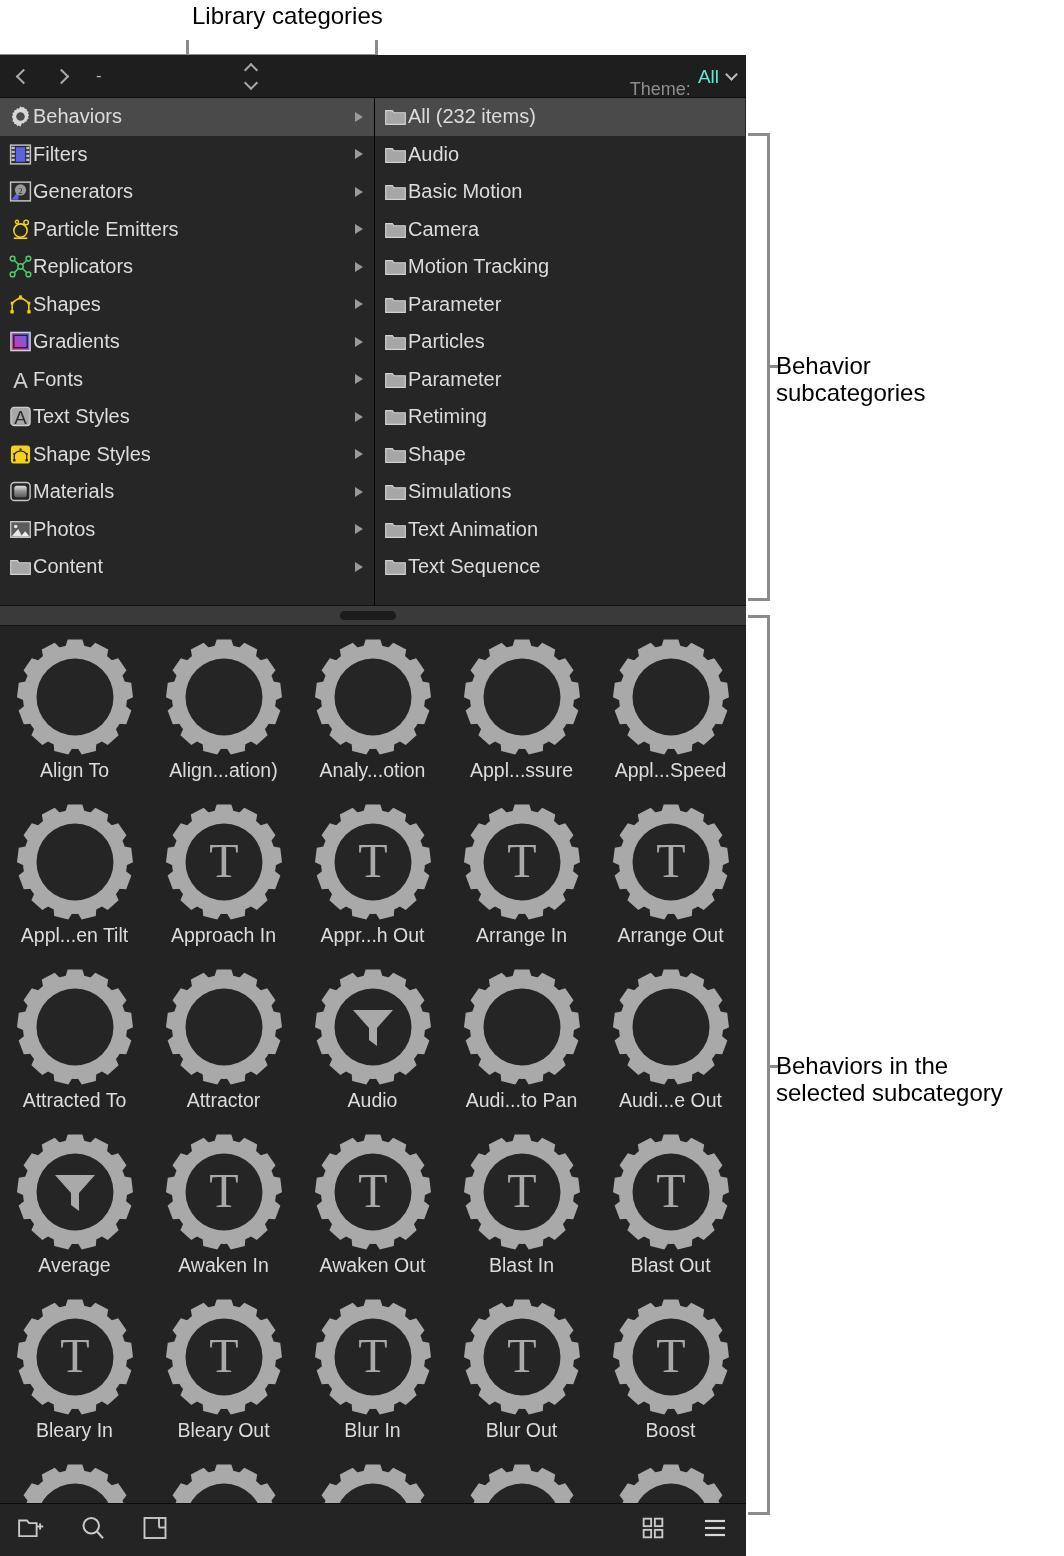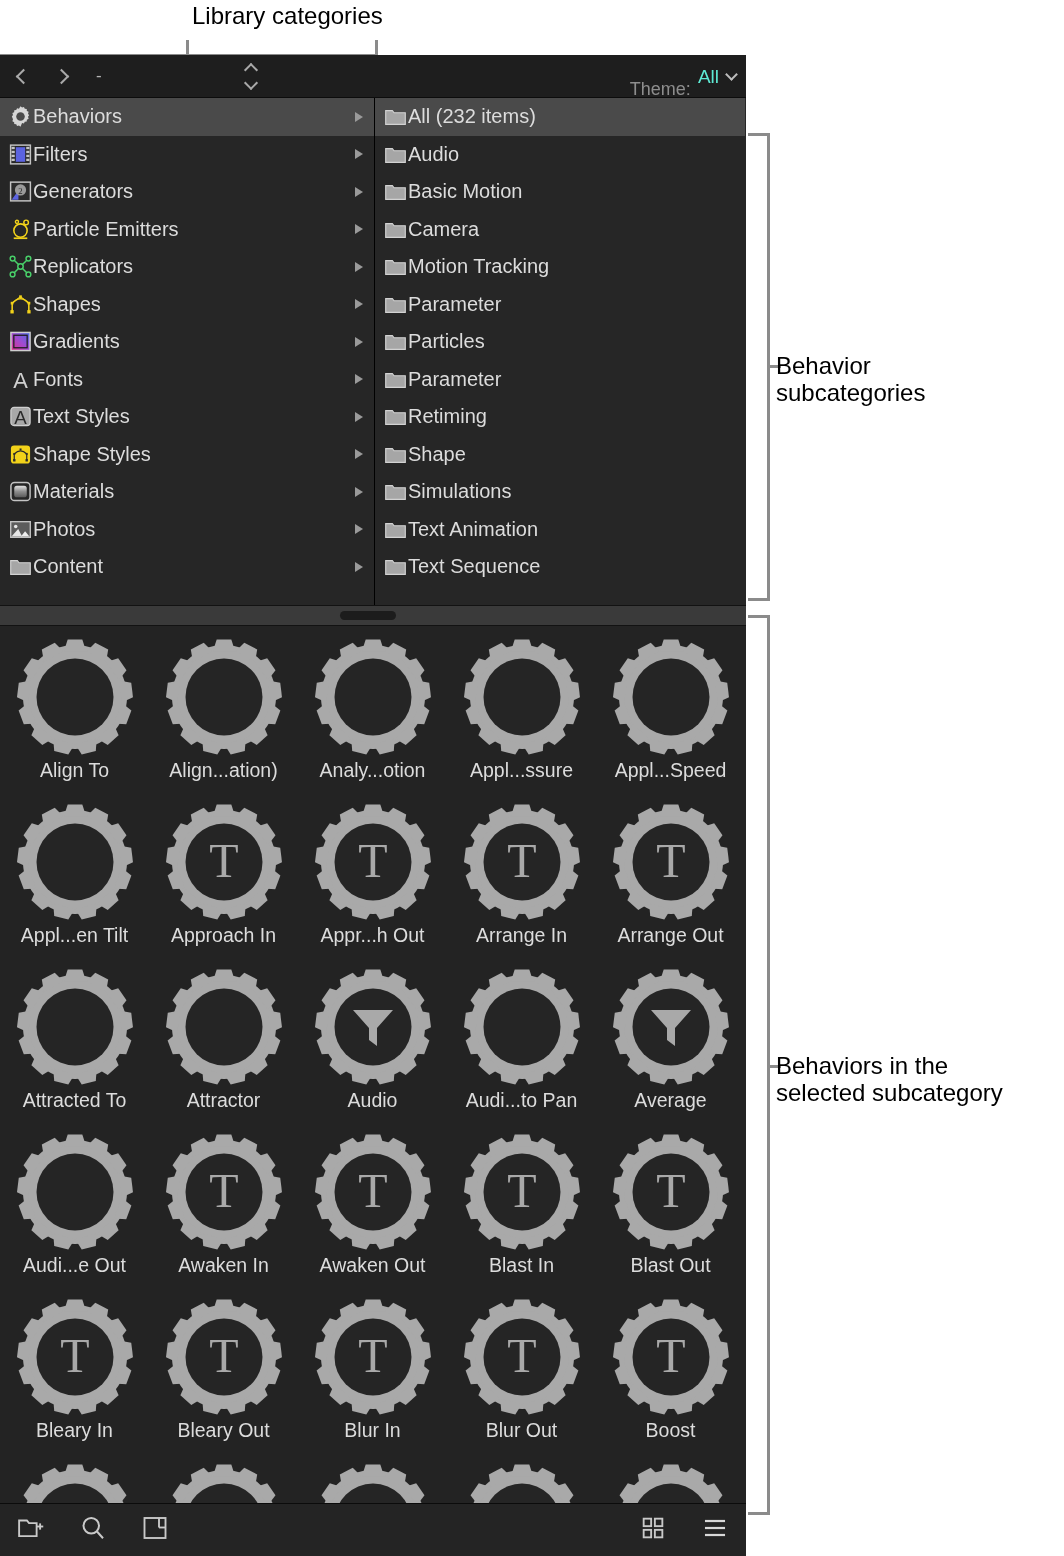--- a/index.html
+++ b/index.html
@@ -837,43 +837,43 @@
                 <polygon points="107.6,66.8 117.4,74.6 112.2,88.2 99.8,87.6" fill="#a9a9a9"></polygon>
                 <polygon points="99.6,87.8 104.6,99.3 93.7,108.9 83.0,102.6" fill="#a9a9a9"></polygon>
                 <polygon points="82.7,102.7 81.8,115.1 67.7,118.6 61.1,108.0" fill="#a9a9a9"></polygon>
                 <polygon points="60.9,108.0 54.3,118.6 40.2,115.1 39.3,102.7" fill="#a9a9a9"></polygon>
                 <polygon points="39.0,102.6 28.3,108.9 17.4,99.3 22.4,87.8" fill="#a9a9a9"></polygon>
                 <polygon points="22.2,87.6 9.8,88.2 4.6,74.6 14.4,66.8" fill="#a9a9a9"></polygon>
                 <polygon points="14.3,66.5 3.0,61.3 4.8,46.8 17.0,44.5" fill="#a9a9a9"></polygon>
                 <polygon points="17.1,44.2 9.5,34.3 17.8,22.3 29.7,25.9" fill="#a9a9a9"></polygon>
                 <polygon points="29.9,25.7 27.8,13.4 40.7,6.7 49.6,15.4" fill="#a9a9a9"></polygon>
                 <circle cx="61" cy="61" r="38.5" fill="#252525"></circle>
+              </svg></div>
+            <div class="cell-label">Audi...e Out</div>
+          </div>
+          <div class="cell">
+            <div class="gear-wrap"><svg width="122" height="122" viewBox="0 0 122 122">
+                <circle cx="61" cy="61" r="52" fill="#a9a9a9"></circle>
+                <polygon points="49.9,15.3 53.7,3.5 68.3,3.5 72.1,15.3" fill="#a9a9a9"></polygon>
+                <polygon points="72.4,15.4 81.3,6.7 94.2,13.4 92.1,25.7" fill="#a9a9a9"></polygon>
+                <polygon points="92.3,25.9 104.2,22.3 112.5,34.3 104.9,44.2" fill="#a9a9a9"></polygon>
+                <polygon points="105.0,44.5 117.2,46.8 119.0,61.3 107.7,66.5" fill="#a9a9a9"></polygon>
+                <polygon points="107.6,66.8 117.4,74.6 112.2,88.2 99.8,87.6" fill="#a9a9a9"></polygon>
+                <polygon points="99.6,87.8 104.6,99.3 93.7,108.9 83.0,102.6" fill="#a9a9a9"></polygon>
+                <polygon points="82.7,102.7 81.8,115.1 67.7,118.6 61.1,108.0" fill="#a9a9a9"></polygon>
+                <polygon points="60.9,108.0 54.3,118.6 40.2,115.1 39.3,102.7" fill="#a9a9a9"></polygon>
+                <polygon points="39.0,102.6 28.3,108.9 17.4,99.3 22.4,87.8" fill="#a9a9a9"></polygon>
+                <polygon points="22.2,87.6 9.8,88.2 4.6,74.6 14.4,66.8" fill="#a9a9a9"></polygon>
+                <polygon points="14.3,66.5 3.0,61.3 4.8,46.8 17.0,44.5" fill="#a9a9a9"></polygon>
+                <polygon points="17.1,44.2 9.5,34.3 17.8,22.3 29.7,25.9" fill="#a9a9a9"></polygon>
+                <polygon points="29.9,25.7 27.8,13.4 40.7,6.7 49.6,15.4" fill="#a9a9a9"></polygon>
+                <circle cx="61" cy="61" r="38.5" fill="#252525"></circle>
                 <path d="M41 44 H81 L65 62 V80 L57 74 V62 Z" fill="#a9a9a9"></path>
               </svg></div>
             <div class="cell-label">Average</div>
-          </div>
-          <div class="cell">
-            <div class="gear-wrap"><svg width="122" height="122" viewBox="0 0 122 122">
-                <circle cx="61" cy="61" r="52" fill="#a9a9a9"></circle>
-                <polygon points="49.9,15.3 53.7,3.5 68.3,3.5 72.1,15.3" fill="#a9a9a9"></polygon>
-                <polygon points="72.4,15.4 81.3,6.7 94.2,13.4 92.1,25.7" fill="#a9a9a9"></polygon>
-                <polygon points="92.3,25.9 104.2,22.3 112.5,34.3 104.9,44.2" fill="#a9a9a9"></polygon>
-                <polygon points="105.0,44.5 117.2,46.8 119.0,61.3 107.7,66.5" fill="#a9a9a9"></polygon>
-                <polygon points="107.6,66.8 117.4,74.6 112.2,88.2 99.8,87.6" fill="#a9a9a9"></polygon>
-                <polygon points="99.6,87.8 104.6,99.3 93.7,108.9 83.0,102.6" fill="#a9a9a9"></polygon>
-                <polygon points="82.7,102.7 81.8,115.1 67.7,118.6 61.1,108.0" fill="#a9a9a9"></polygon>
-                <polygon points="60.9,108.0 54.3,118.6 40.2,115.1 39.3,102.7" fill="#a9a9a9"></polygon>
-                <polygon points="39.0,102.6 28.3,108.9 17.4,99.3 22.4,87.8" fill="#a9a9a9"></polygon>
-                <polygon points="22.2,87.6 9.8,88.2 4.6,74.6 14.4,66.8" fill="#a9a9a9"></polygon>
-                <polygon points="14.3,66.5 3.0,61.3 4.8,46.8 17.0,44.5" fill="#a9a9a9"></polygon>
-                <polygon points="17.1,44.2 9.5,34.3 17.8,22.3 29.7,25.9" fill="#a9a9a9"></polygon>
-                <polygon points="29.9,25.7 27.8,13.4 40.7,6.7 49.6,15.4" fill="#a9a9a9"></polygon>
-                <circle cx="61" cy="61" r="38.5" fill="#252525"></circle>
-              </svg></div>
-            <div class="cell-label">Audi...e Out</div>
           </div>
           <div class="cell">
             <div class="gear-wrap"><svg width="122" height="122" viewBox="0 0 122 122">
                 <circle cx="61" cy="61" r="52" fill="#a9a9a9"></circle>
                 <polygon points="49.9,15.3 53.7,3.5 68.3,3.5 72.1,15.3" fill="#a9a9a9"></polygon>
                 <polygon points="72.4,15.4 81.3,6.7 94.2,13.4 92.1,25.7" fill="#a9a9a9"></polygon>
                 <polygon points="92.3,25.9 104.2,22.3 112.5,34.3 104.9,44.2" fill="#a9a9a9"></polygon>
                 <polygon points="105.0,44.5 117.2,46.8 119.0,61.3 107.7,66.5" fill="#a9a9a9"></polygon>
                 <polygon points="107.6,66.8 117.4,74.6 112.2,88.2 99.8,87.6" fill="#a9a9a9"></polygon>
                 <polygon points="99.6,87.8 104.6,99.3 93.7,108.9 83.0,102.6" fill="#a9a9a9"></polygon>

